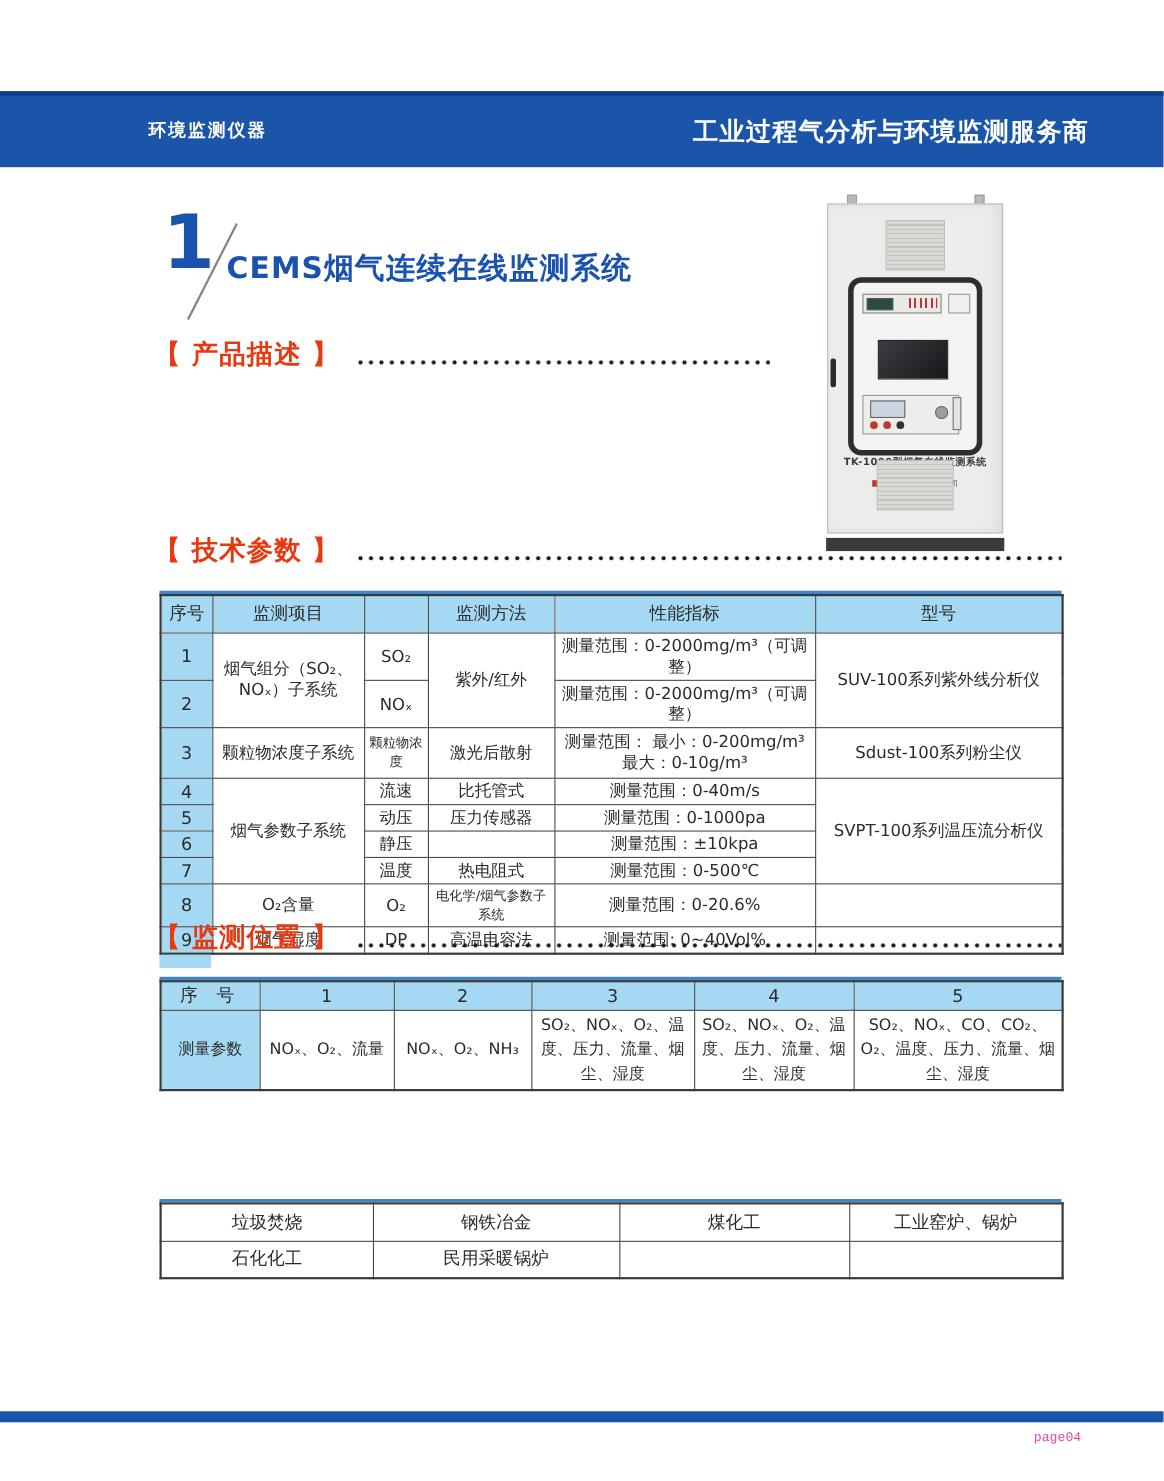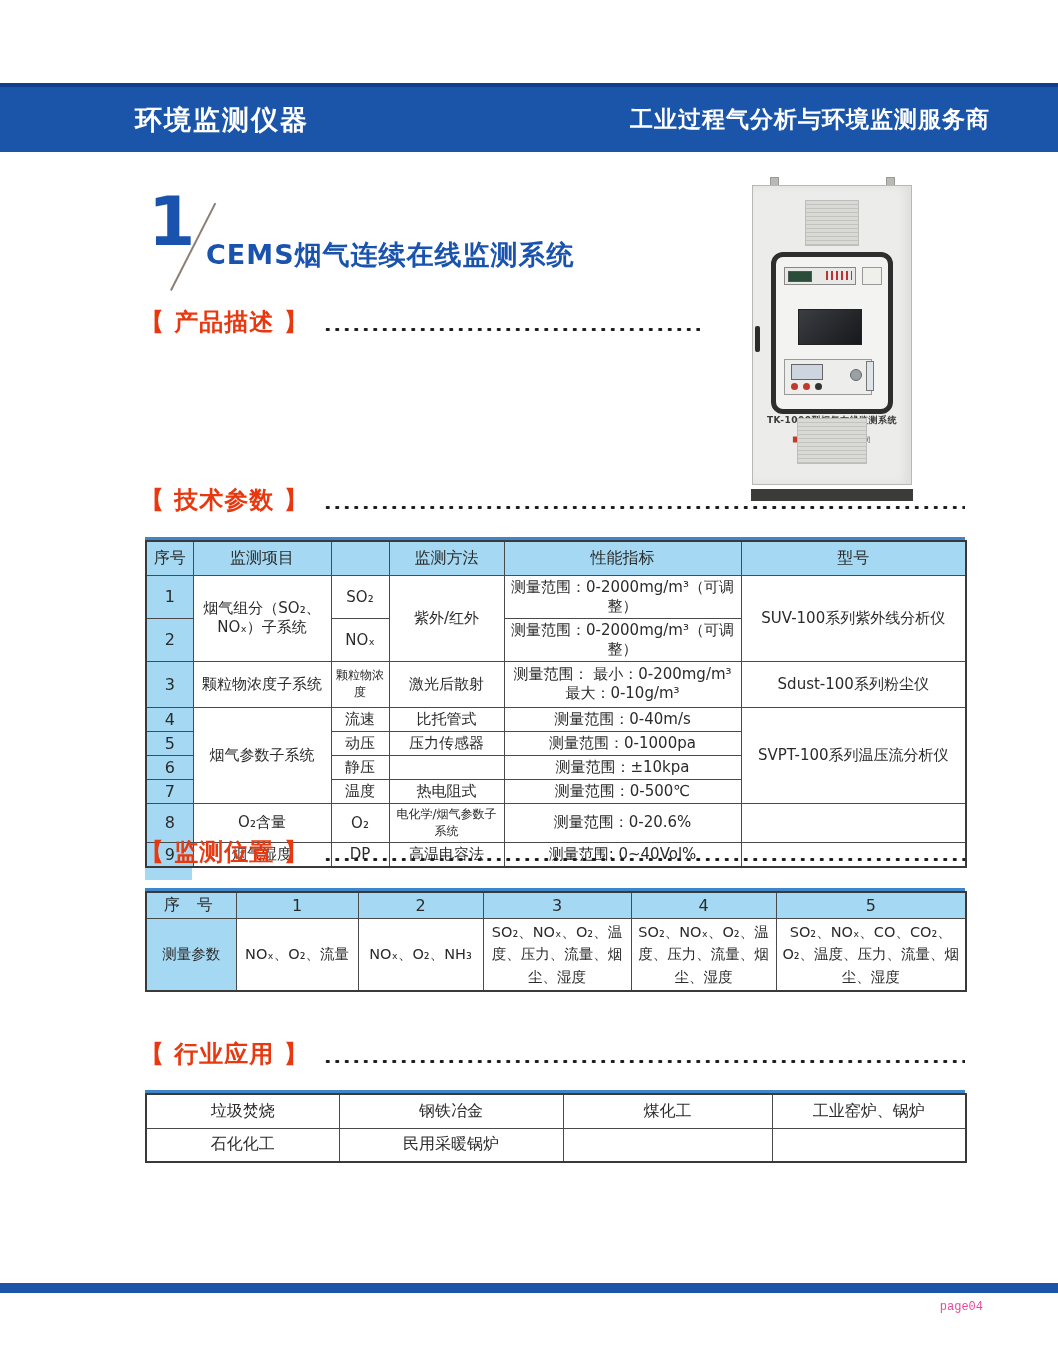--- a/index.html
+++ b/index.html
@@ -3,28 +3,28 @@
 <meta charset="utf-8">
 <style>
   html,body{margin:0;padding:0;background:#fff;}
   .page{position:relative;width:1058px;height:1346px;background:#ffffff;overflow:hidden;
         font-family:"DejaVu Sans","Liberation Sans",sans-serif;color:#2b2b2b;}
 
   
   .banner{position:absolute;left:0;top:83px;width:1058px;height:69px;background:#1a55a9;
           border-top:4px solid #0e3f8e;box-sizing:border-box;display:flex;align-items:center;
           justify-content:space-between;padding:0 68px 0 135px;}
-  .banner .bl{color:#fff;font-size:27px;font-weight:bold;letter-spacing:2px;}
+  .banner .bl{color:#fff;font-size:16px;font-weight:bold;letter-spacing:2px;}
   .banner .br{color:#fff;font-size:23px;font-weight:bold;letter-spacing:1px;}
 
   
   .secnum{position:absolute;left:148px;top:188px;font-size:68px;font-weight:bold;color:#1a53ad;line-height:1;}
   .slash{position:absolute;left:170px;top:192px;width:2px;height:98px;background:#8b7f76;
          transform:rotate(27deg);transform-origin:bottom left;}
-  .main-title{position:absolute;left:206px;top:237px;font-size:27px;font-weight:bold;color:#1a53ad;letter-spacing:1px;}
+  .main-title{position:absolute;left:206px;top:226px;font-size:27px;font-weight:bold;color:#1a53ad;letter-spacing:1px;}
 
   
   .sechead{position:absolute;left:140px;display:flex;align-items:flex-end;}
   .sechead .lbl{color:#e8380f;font-size:24px;font-weight:bold;white-space:nowrap;letter-spacing:1px;}
   .sechead .dots{flex:1;height:7px;margin-left:14px;margin-bottom:5px;
       background-image:radial-gradient(circle,#1c1c1c 1.7px,transparent 2px);
       background-size:9.5px 7px;background-repeat:repeat-x;background-position:0 center;}
   #sh-desc{top:306px;width:560px;}
   #sh-tech{top:484px;width:825px;}
   #sh-loc{top:836px;width:825px;}
@@ -275,24 +275,20 @@
           <td>NOₓ、O₂、流量</td>
           <td>NOₓ、O₂、NH₃</td>
           <td>SO₂、NOₓ、O₂、温度、压力、流量、烟尘、湿度</td>
           <td>SO₂、NOₓ、O₂、温度、压力、流量、烟尘、湿度</td>
           <td>SO₂、NOₓ、CO、CO₂、O₂、温度、压力、流量、烟尘、湿度</td>
         </tr>
       </tbody>
     </table>
   </div>
 
-  <div class="sechead" id="sh-ind">
-    <span class="lbl">【 行业应用 】</span>
-    <span class="dots"></span>
-  </div>
   <div class="tbl-wrap" id="ind-wrap">
     <div class="topline"></div>
     <table id="ind-table">
       <colgroup>
           <col style="width:193px">
           <col style="width:224px">
           <col style="width:209px">
           <col style="width:194px">
         </colgroup>
       <tbody>

